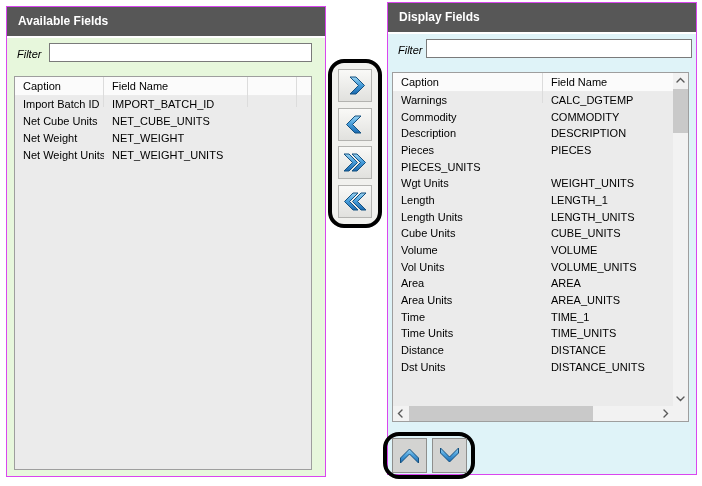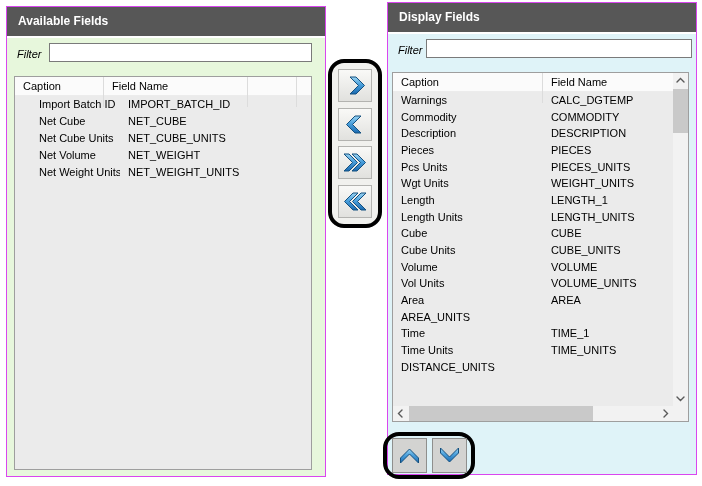--- a/index.html
+++ b/index.html
@@ -33,21 +33,21 @@
   .hcol.filler{border-right:none;flex:1;}
   #available-list .c1{width:89px;}
   #available-list .c2{width:144px;}
   #available-list .c3{width:49px;}
   #display-list .c1{width:151px;}
   #display-list .c2{width:131px;border-right:none;}
 
   .rows{overflow:hidden;}
   #display-list .rows{margin-right:15px;}
   .list-row{display:flex;}
-  #available-list .list-row{height:17px;line-height:17px;padding-left:16px;}
+  #available-list .list-row{height:17px;line-height:17px;}
   #display-list .list-row{height:16.68px;line-height:16.68px;}
   .rcol{padding-left:8px;box-sizing:border-box;overflow:hidden;white-space:nowrap;}
 
   
   .vscroll{position:absolute;top:0;right:0;bottom:15px;width:15px;background:#f2f2f2;}
   .sb-arrow{width:15px;height:15px;display:flex;align-items:center;justify-content:center;}
   .vscroll .sb-top{position:absolute;top:0;left:0;}
   .vscroll .sb-bottom{position:absolute;bottom:0;left:0;}
   .vscroll .thumb{position:absolute;left:0;top:16px;width:15px;height:44px;background:#c9c9c9;}
   .hscroll{position:absolute;bottom:0;left:0;right:15px;height:15px;background:#f2f2f2;}
@@ -103,32 +103,28 @@
       <div class="hcol c3"></div>
       <div class="hcol filler"></div>
     </div>
     <div class="rows">
 
         <div class="list-row">
           <div class="rcol c1">Import Batch ID</div>
           <div class="rcol c2">IMPORT_BATCH_ID</div>
         </div>
 
-        <div class="list-row">
-          <div class="rcol c1">Net Cube</div>
-          <div class="rcol c2">NET_CUBE</div>
-        </div>
 
         <div class="list-row">
           <div class="rcol c1">Net Cube Units</div>
           <div class="rcol c2">NET_CUBE_UNITS</div>
         </div>
 
         <div class="list-row">
-          <div class="rcol c1">Net Volume</div>
+          <div class="rcol c1">Net Weight</div>
           <div class="rcol c2">NET_WEIGHT</div>
         </div>
 
         <div class="list-row">
           <div class="rcol c1">Net Weight Units</div>
           <div class="rcol c2">NET_WEIGHT_UNITS</div>
         </div>
       </div>
   </div>
 </div>
@@ -183,44 +179,39 @@
           <div class="rcol c1">Description</div>
           <div class="rcol c2">DESCRIPTION</div>
         </div>
 
         <div class="list-row">
           <div class="rcol c1">Pieces</div>
           <div class="rcol c2">PIECES</div>
         </div>
 
         <div class="list-row">
-          <div class="rcol c1">Pcs Units</div>
           <div class="rcol c2">PIECES_UNITS</div>
         </div>
 
 
         <div class="list-row">
           <div class="rcol c1">Wgt Units</div>
           <div class="rcol c2">WEIGHT_UNITS</div>
         </div>
 
         <div class="list-row">
           <div class="rcol c1">Length</div>
           <div class="rcol c2">LENGTH_1</div>
         </div>
 
         <div class="list-row">
           <div class="rcol c1">Length Units</div>
           <div class="rcol c2">LENGTH_UNITS</div>
         </div>
 
-        <div class="list-row">
-          <div class="rcol c1">Cube</div>
-          <div class="rcol c2">CUBE</div>
-        </div>
 
         <div class="list-row">
           <div class="rcol c1">Cube Units</div>
           <div class="rcol c2">CUBE_UNITS</div>
         </div>
 
         <div class="list-row">
           <div class="rcol c1">Volume</div>
           <div class="rcol c2">VOLUME</div>
         </div>
@@ -229,35 +220,41 @@
           <div class="rcol c1">Vol Units</div>
           <div class="rcol c2">VOLUME_UNITS</div>
         </div>
 
         <div class="list-row">
           <div class="rcol c1">Area</div>
           <div class="rcol c2">AREA</div>
         </div>
 
         <div class="list-row">
+          <div class="rcol c1">Area Units</div>
           <div class="rcol c2">AREA_UNITS</div>
         </div>
 
         <div class="list-row">
           <div class="rcol c1">Time</div>
           <div class="rcol c2">TIME_1</div>
         </div>
 
         <div class="list-row">
           <div class="rcol c1">Time Units</div>
           <div class="rcol c2">TIME_UNITS</div>
         </div>
 
-
-        <div class="list-row">
+        <div class="list-row">
+          <div class="rcol c1">Distance</div>
+          <div class="rcol c2">DISTANCE</div>
+        </div>
+
+        <div class="list-row">
+          <div class="rcol c1">Dst Units</div>
           <div class="rcol c2">DISTANCE_UNITS</div>
         </div>
       </div>
 
     <div class="vscroll">
       <div class="sb-arrow sb-top">
         <svg class="sb-glyph-svg" width="15" height="15" viewBox="0 0 15 15">
           <polyline class="sb-glyph" points="4,9 7.5,5.5 11,9"></polyline>
         </svg>
       </div>

